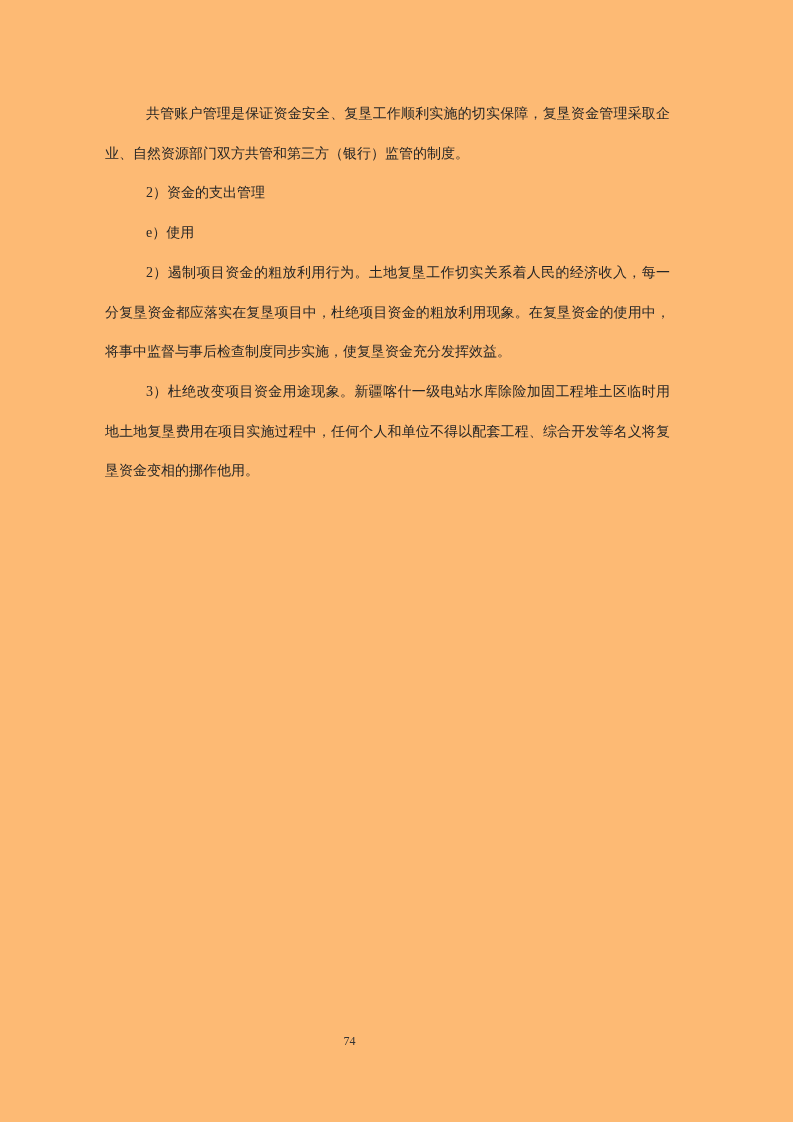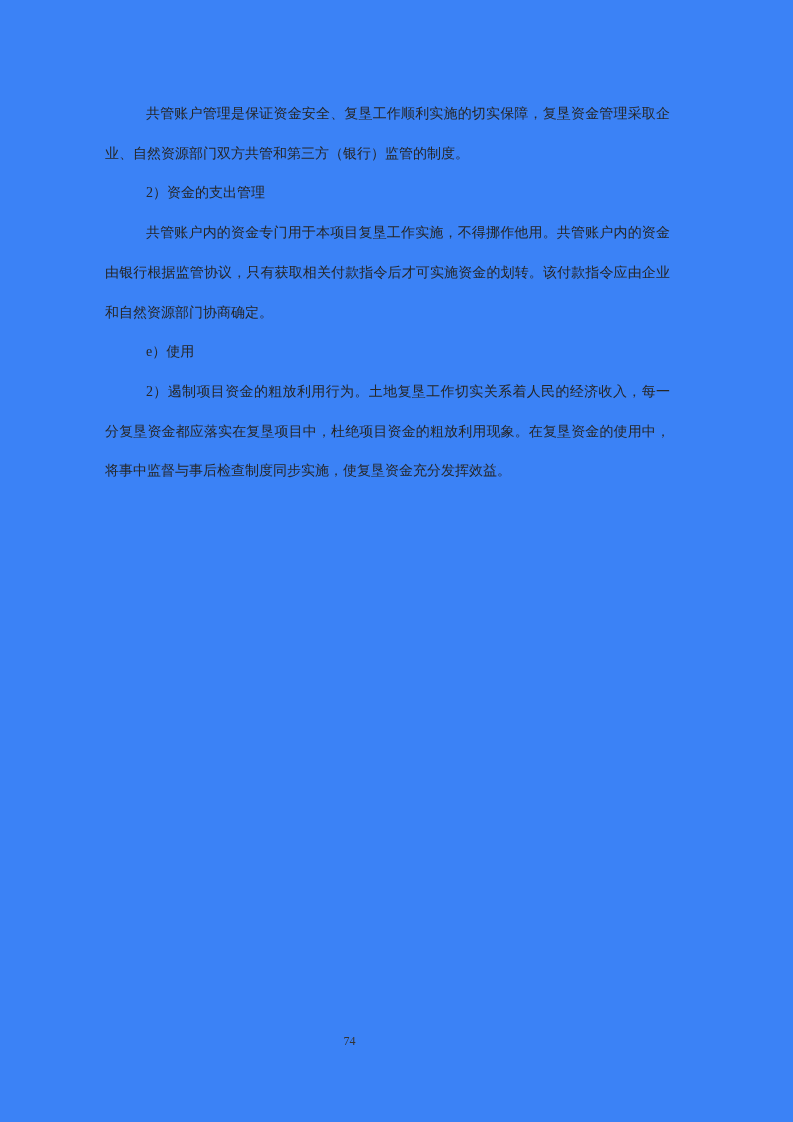--- a/index.html
+++ b/index.html
@@ -13,21 +13,21 @@
     position: relative;
     overflow: hidden;
     font-family: "Liberation Serif", "DejaVu Serif", serif;
   }
   .page {
     position: absolute;
     left: 0;
     top: 0;
     width: 793px;
     height: 1122px;
-    background: #3b82f6;
+    background: #fdba74;
     box-sizing: border-box;
   }
   .content {
     position: absolute;
     left: 105px;
     top: 94px;
     width: 565px;
     color: #262626;
     font-size: 14px;
     line-height: 39.7px;
@@ -59,21 +59,21 @@
     font-family: "Liberation Serif", "DejaVu Serif", serif;
   }
 </style>
 </head>
 <body>
 
 <div class="page">
   <div class="content">
     <p class="para">共管账户管理是保证资金安全、复垦工作顺利实施的切实保障，复垦资金管理采取企业、自然资源部门双方共管和第三方（银行）监管的制度。</p>
     <p class="subheading">2）资金的支出管理</p>
-    <p class="para">共管账户内的资金专门用于本项目复垦工作实施，不得挪作他用。共管账户内的资金由银行根据监管协议，只有获取相关付款指令后才可实施资金的划转。该付款指令应由企业和自然资源部门协商确定。</p>
     <p class="subheading">e）使用</p>
     <p class="para">2）遏制项目资金的粗放利用行为。土地复垦工作切实关系着人民的经济收入，每一分复垦资金都应落实在复垦项目中，杜绝项目资金的粗放利用现象。在复垦资金的使用中，将事中监督与事后检查制度同步实施，使复垦资金充分发挥效益。</p>
+    <p class="para">3）杜绝改变项目资金用途现象。新疆喀什一级电站水库除险加固工程堆土区临时用地土地复垦费用在项目实施过程中，任何个人和单位不得以配套工程、综合开发等名义将复垦资金变相的挪作他用。</p>
   </div>
 
   <div class="footer">
     <span class="page-number">74</span>
   </div>
 </div>
 
 </body></html>

